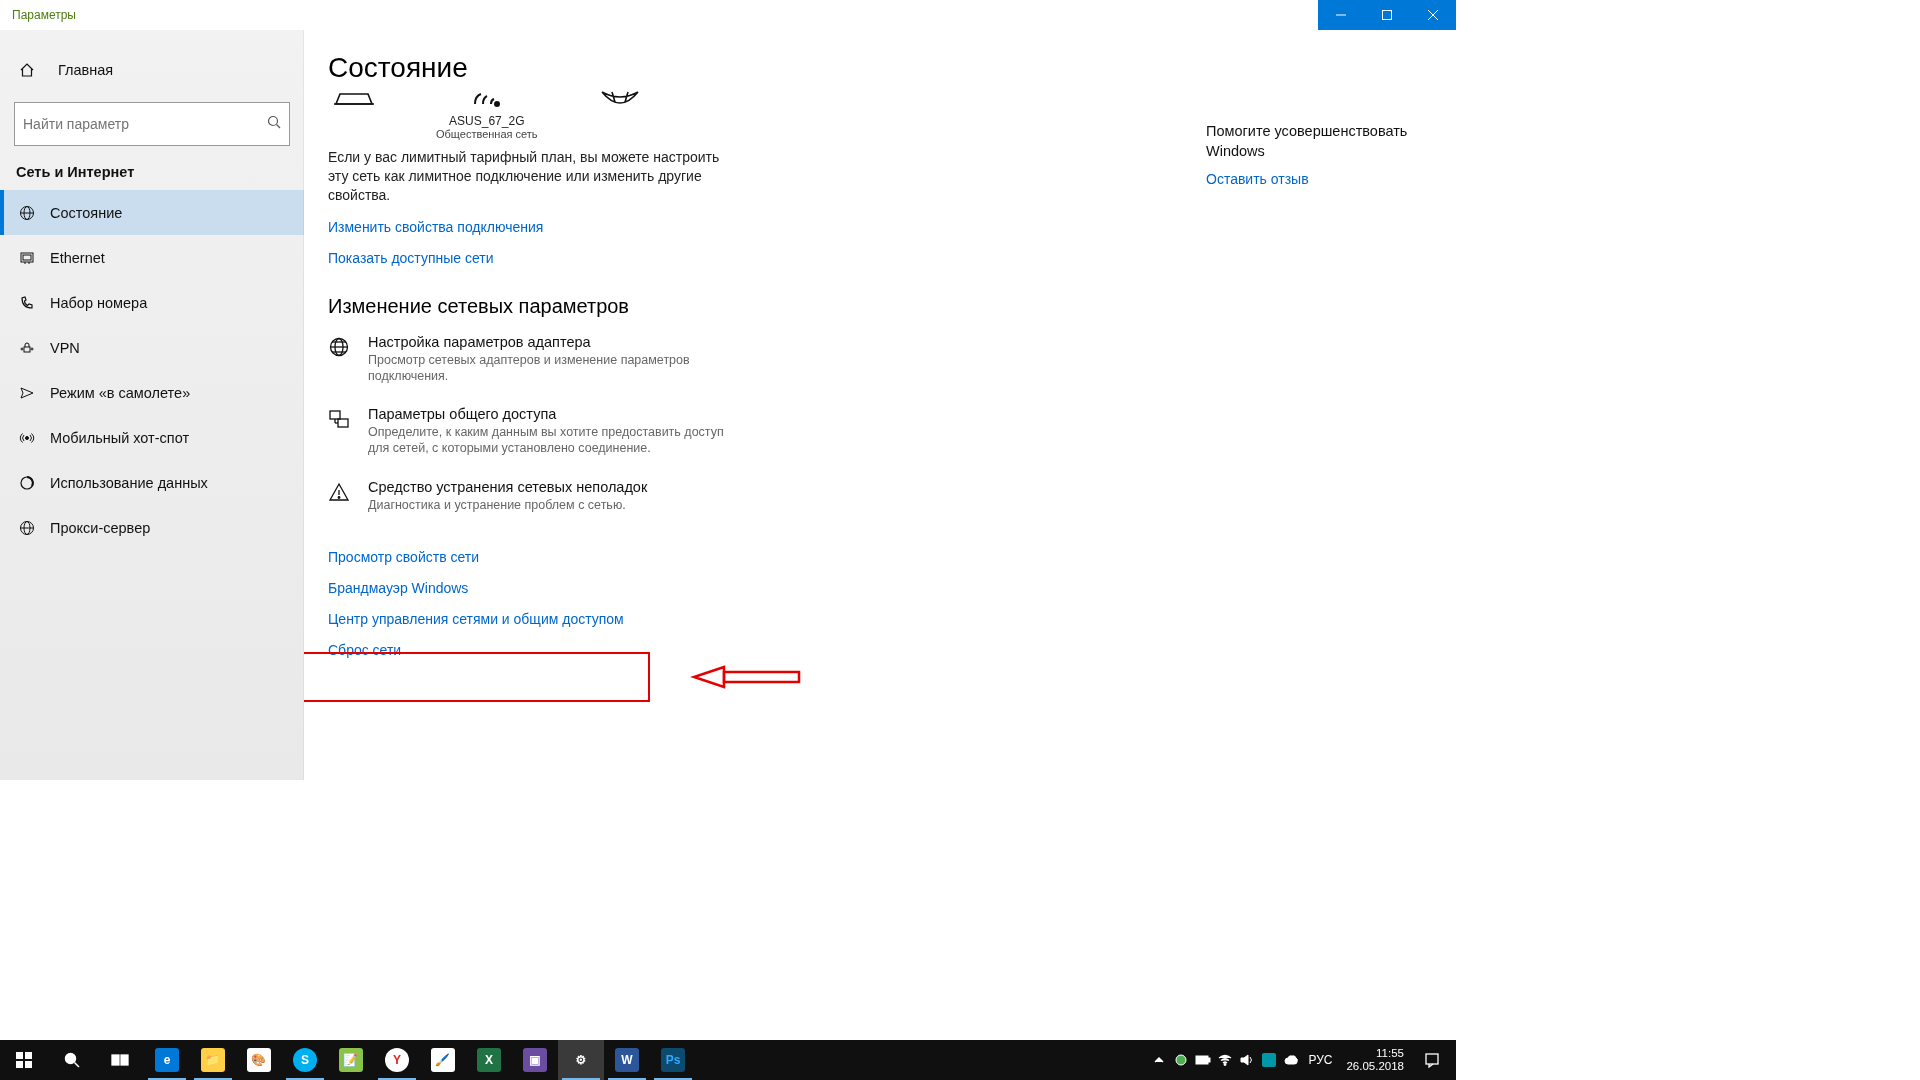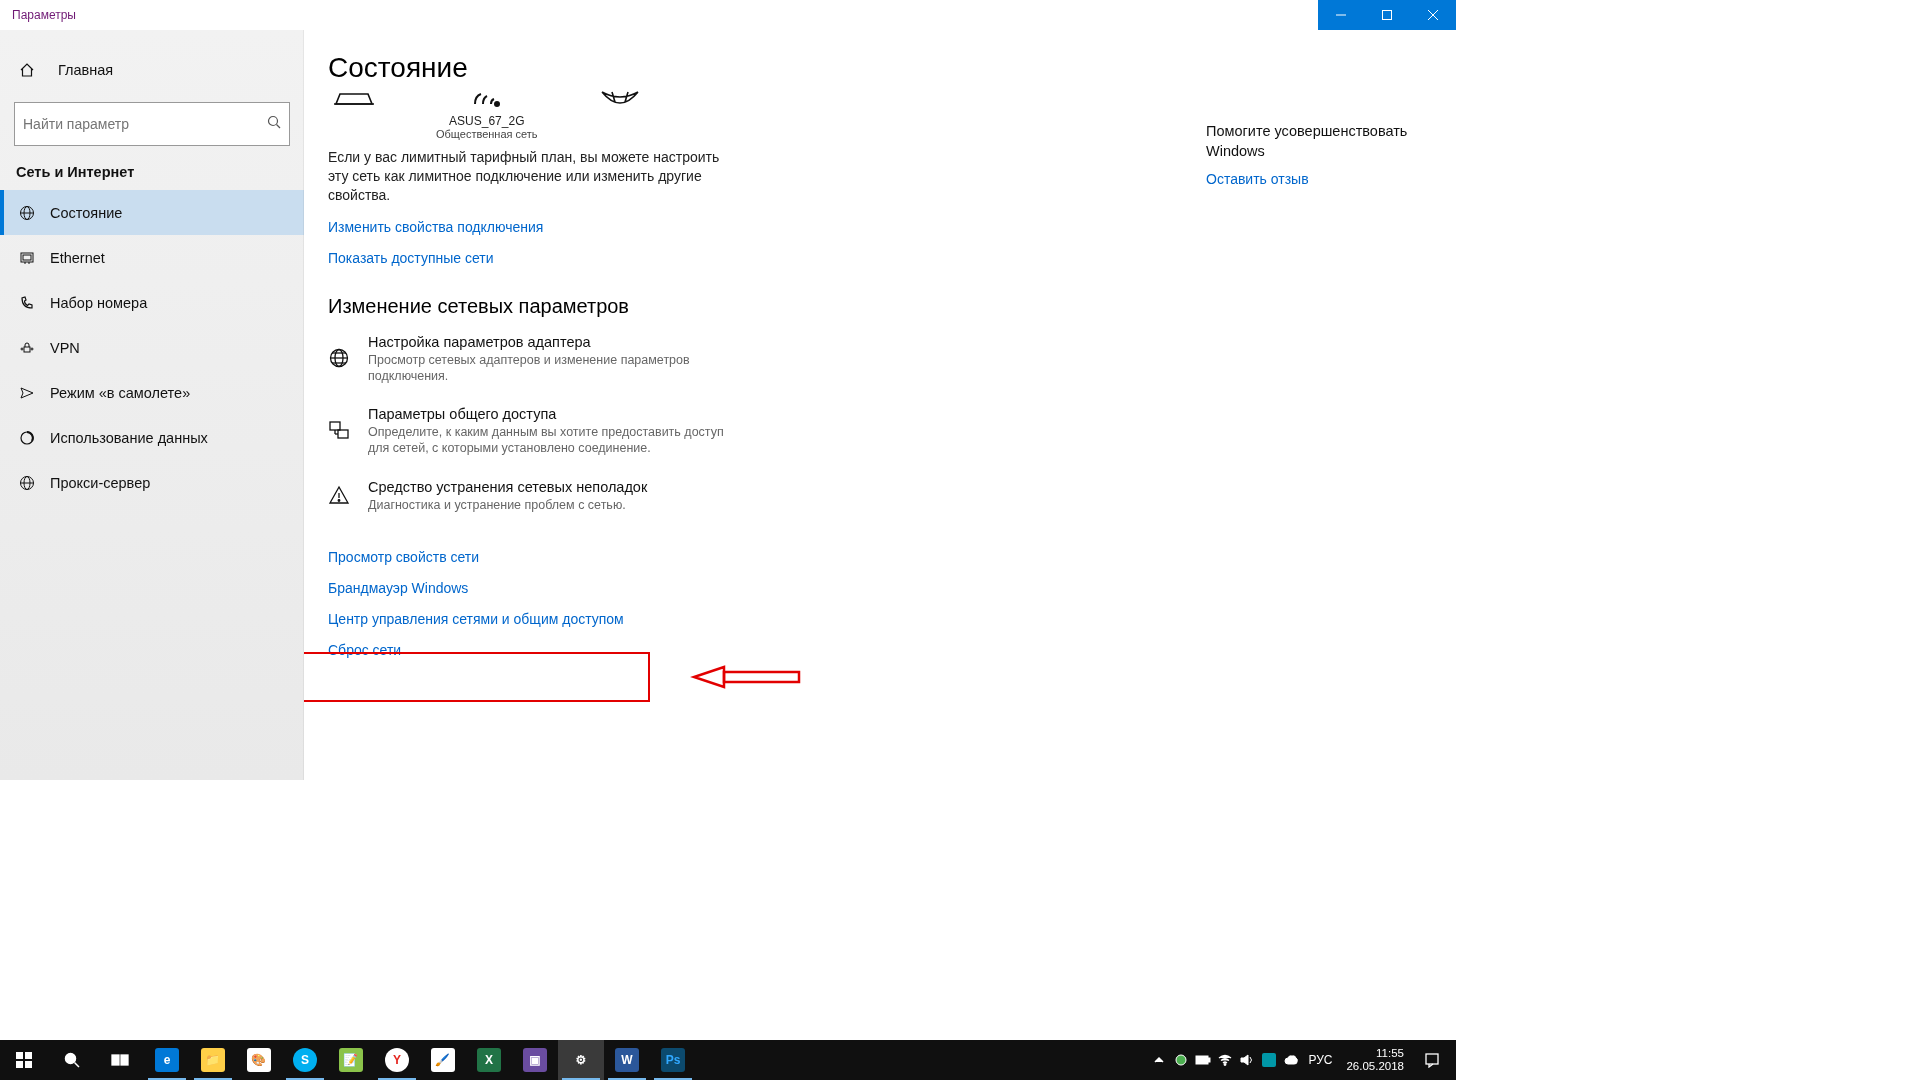--- a/index.html
+++ b/index.html
@@ -1,19 +1,19 @@
 <!DOCTYPE html>
 <html><head>
 <meta charset="utf-8">
 <style>
 *{margin:0;padding:0;box-sizing:border-box;font-family:"Segoe UI",Tahoma,sans-serif;-webkit-font-smoothing:antialiased}
 html,body{width:1456px;height:819px;overflow:hidden;background:#fff}
 .window{width:1456px;height:780px;background:#fff;position:relative;display:flex;flex-direction:column}
 .titlebar{height:30px;display:flex;align-items:center;justify-content:space-between}
-.titlebar-left{padding-left:12px;font-size:12px;color:#701a75}
+.titlebar-left{padding-left:12px;font-size:12px;color:#4d7c0f}
 .titlebar-right{display:flex;height:30px}
 .tbtn{width:46px;height:30px;display:flex;align-items:center;justify-content:center;background:#0078d7;color:#fff}
 .tbtn svg{stroke:#fff;fill:none;stroke-width:1}
 .body{flex:1;display:flex;min-height:0}
 .sidebar{width:304px;background:linear-gradient(180deg,#f2f2f2 0%,#e9e9e9 100%);padding-top:20px;border-right:none;position:relative}
 .home-row{display:flex;align-items:center;height:40px;padding-left:18px;gap:22px;font-size:14.5px;color:#111}
 .home-row .icon{width:18px;display:flex;justify-content:center}
 .search{margin:12px 14px 18px 14px;height:44px;border:1px solid #999;background:#fff;display:flex;align-items:center;padding:0 8px}
 .search input{flex:1;border:none;outline:none;font-size:14px;background:transparent}
 .search .sicon{color:#666}
@@ -28,21 +28,21 @@
 .diagram{display:flex;align-items:flex-start;gap:60px;margin:2px 0 8px 4px}
 .diagram .node{display:flex;flex-direction:column;align-items:center}
 .diagram svg{display:block}
 .netname{font-size:12px;color:#222;margin-top:2px;text-align:center}
 .netsub{font-size:11px;color:#444;text-align:center}
 .h2{font-size:18px;font-weight:400;margin-top:8px;margin-bottom:6px}
 .para{font-size:14px;color:#222;max-width:400px;line-height:1.35}
 .link{color:#0066cc;font-size:14px;display:inline-block;margin-top:14px;cursor:pointer}
 .link.small-gap{margin-top:14px}
 .section-h{font-size:20px;font-weight:400;margin-top:28px;margin-bottom:16px}
-.opt{display:flex;gap:14px;margin-bottom:22px;align-items:center;max-width:420px}
+.opt{display:flex;gap:14px;margin-bottom:22px;align-items:flex-start;max-width:420px}
 .opt .oicon{width:26px;padding-top:2px;color:#222;flex-shrink:0}
 .opt .otitle{font-size:14.5px;color:#111}
 .opt .odesc{font-size:12.5px;color:#666;margin-top:2px;line-height:1.3}
 .right-help{position:absolute;right:30px;top:92px;width:220px}
 .right-help .rh-title{font-size:14.5px;color:#111;line-height:1.35}
 .right-help .rh-link{color:#0066cc;font-size:14px;margin-top:10px;display:inline-block;cursor:pointer}
 .highlight-box{position:absolute;border:2.5px solid #e20000;pointer-events:none}
 .arrow-annot{position:absolute;pointer-events:none}
 .taskbar{position:fixed;left:0;bottom:0;width:1456px;height:40px;background:#101010;display:flex;align-items:center;color:#fff}
 .tb-left{display:flex;align-items:center;height:100%}
@@ -149,20 +149,29 @@
         <div class="navitem">
           <span class="icon">
               <svg width="16" height="16" viewBox="0 0 16 16" fill="none" stroke="#111" stroke-width="1">
                 <path d="M14 8 L2 3 L4 8 L2 13 Z"></path>
               </svg>
             </span>
           <span>Режим «в самолете»</span>
         </div>
         <div class="navitem">
           <span class="icon">
+              <svg width="16" height="16" viewBox="0 0 16 16" fill="none" stroke="#111" stroke-width="1">
+                <circle cx="8" cy="8" r="1.5" fill="#111"></circle>
+                <path d="M5 5 Q2 8 5 11 M11 5 Q14 8 11 11 M3.5 3.5 Q-1 8 3.5 12.5 M12.5 3.5 Q17 8 12.5 12.5"></path>
+              </svg>
+            </span>
+          <span>Мобильный хот-спот</span>
+        </div>
+        <div class="navitem">
+          <span class="icon">
               <svg width="16" height="16" viewBox="0 0 16 16" fill="none" stroke="#111" stroke-width="1.2">
                 <circle cx="8" cy="8" r="6"></circle>
                 <path d="M8 2 A6 6 0 0 1 13 11" stroke-width="2"></path>
               </svg>
             </span>
           <span>Использование данных</span>
         </div>
         <div class="navitem">
           <span class="icon">
               <svg width="16" height="16" viewBox="0 0 16 16" fill="none" stroke="#111" stroke-width="1">

